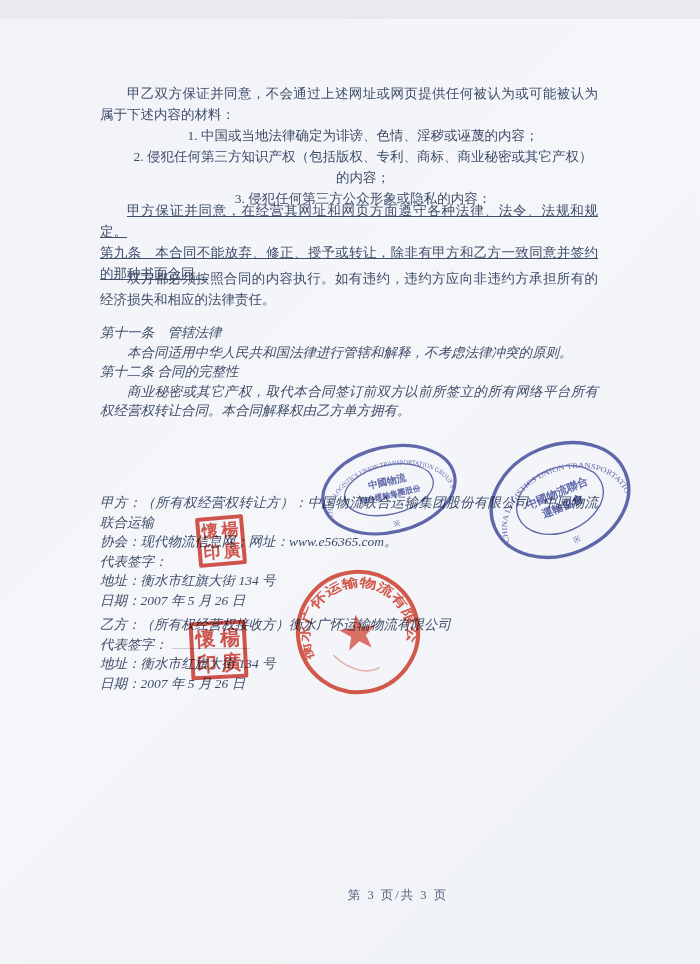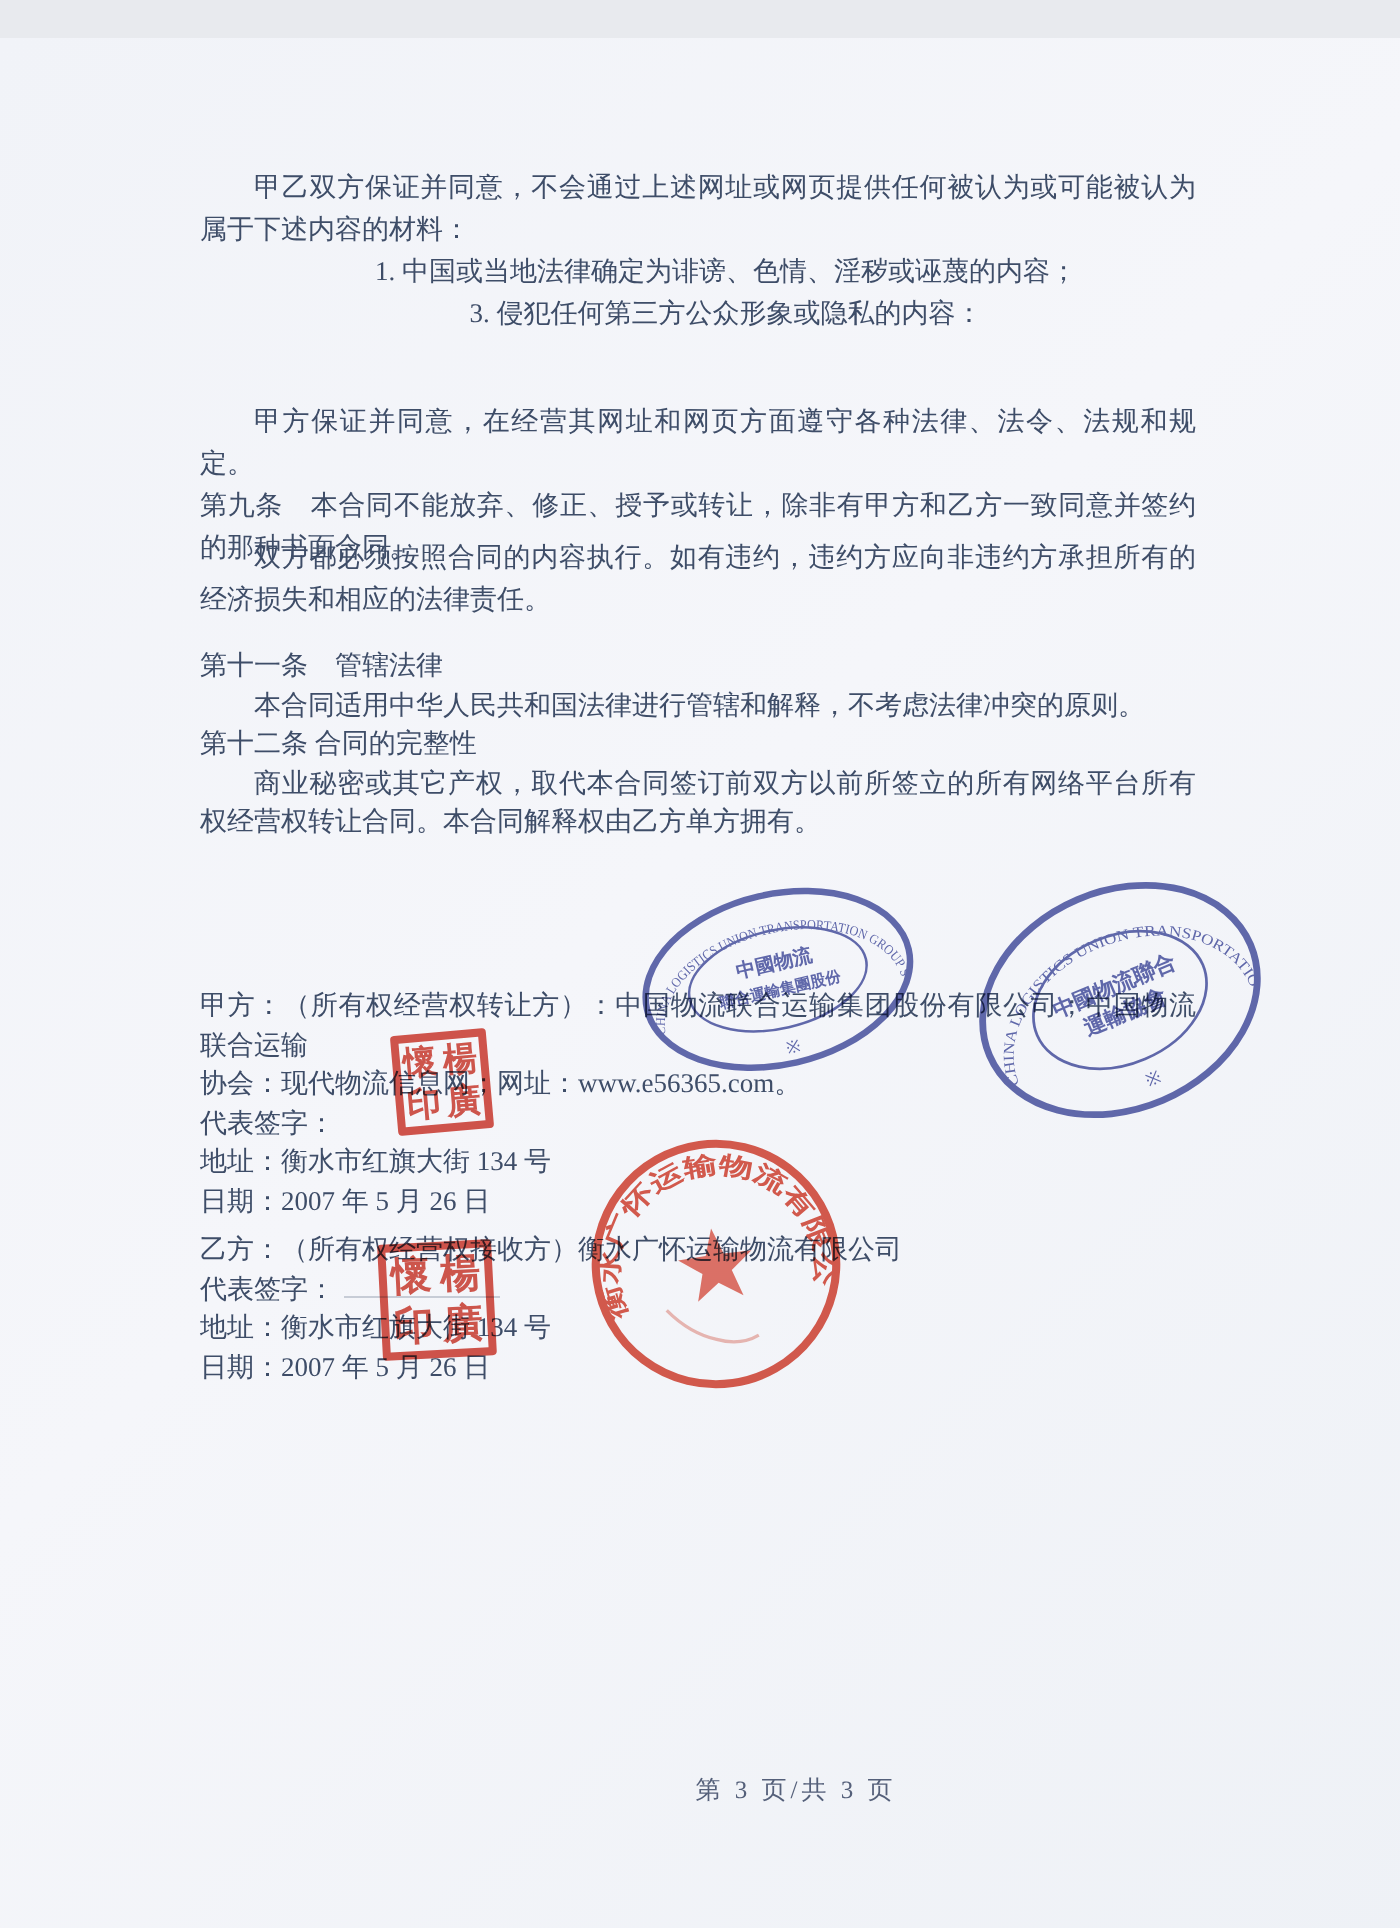--- a/index.html
+++ b/index.html
@@ -7,21 +7,21 @@
     position:relative;width:700px;height:964px;overflow:hidden;
     background:linear-gradient(135deg,#f1f3f8 0%,#f5f6fa 45%,#eef1f6 100%);
     font-family:"Liberation Serif","DejaVu Serif",serif;
     color:#3e4d68;
     margin-top:19px;
   }
   .doc-block{position:absolute;left:100px;width:498px;font-size:13.5px;line-height:21px;}
   .doc-block p{margin:0;text-align:justify;}
   .indent{text-indent:2em;}
   .items div{padding-left:28px;text-align:center;}
-  .lh19 , .lh19 p{line-height:19.5px;}
+  .lh19 , .lh19 p{line-height:19.5px;font-style:italic;}
   .party-line{white-space:nowrap;}
   .sign-underline{display:inline-block;width:78px;border-bottom:1px solid #c7ccd6;height:12px;margin-left:4px;}
   .footer{position:absolute;left:0;top:868px;width:700px;text-align:center;
     font-size:12.5px;color:#55607a;letter-spacing:2px;padding-left:48px;}
   
   .stamp{position:absolute;mix-blend-mode:multiply;}
   .stamp svg{display:block;width:100%;height:100%;overflow:visible;}
   .stamp text{font-family:"Liberation Serif","DejaVu Serif",serif;}
   .name-seal{
     position:absolute;display:grid;grid-template-columns:1fr 1fr;
@@ -37,25 +37,26 @@
 </style>
 </head>
 <body>
 
 <div class="page">
 
   <div class="doc-block" style="top:64px;">
     <p class="indent">甲乙双方保证并同意，不会通过上述网址或网页提供任何被认为或可能被认为属于下述内容的材料：</p>
     <div class="items">
       <div>1. 中国或当地法律确定为诽谤、色情、淫秽或诬蔑的内容；</div>
+      <div>2. 侵犯任何第三方知识产权（包括版权、专利、商标、商业秘密或其它产权）的内容；</div>
       <div>3. 侵犯任何第三方公众形象或隐私的内容：</div>
     </div>
   </div>
 
-  <div class="doc-block" style="top:181px;">
+  <div class="doc-block" style="top:181px;text-decoration:underline;">
     <p class="indent">甲方保证并同意，在经营其网址和网页方面遵守各种法律、法令、法规和规定。</p>
     <p>第九条　本合同不能放弃、修正、授予或转让，除非有甲方和乙方一致同意并签约的那种书面合同。</p>
   </div>
 
   <div class="doc-block" style="top:249px;">
     <p class="indent">双方都必须按照合同的内容执行。如有违约，违约方应向非违约方承担所有的经济损失和相应的法律责任。</p>
   </div>
 
   <div class="doc-block lh19" style="top:304px;">
     <p>第十一条　管辖法律</p>

